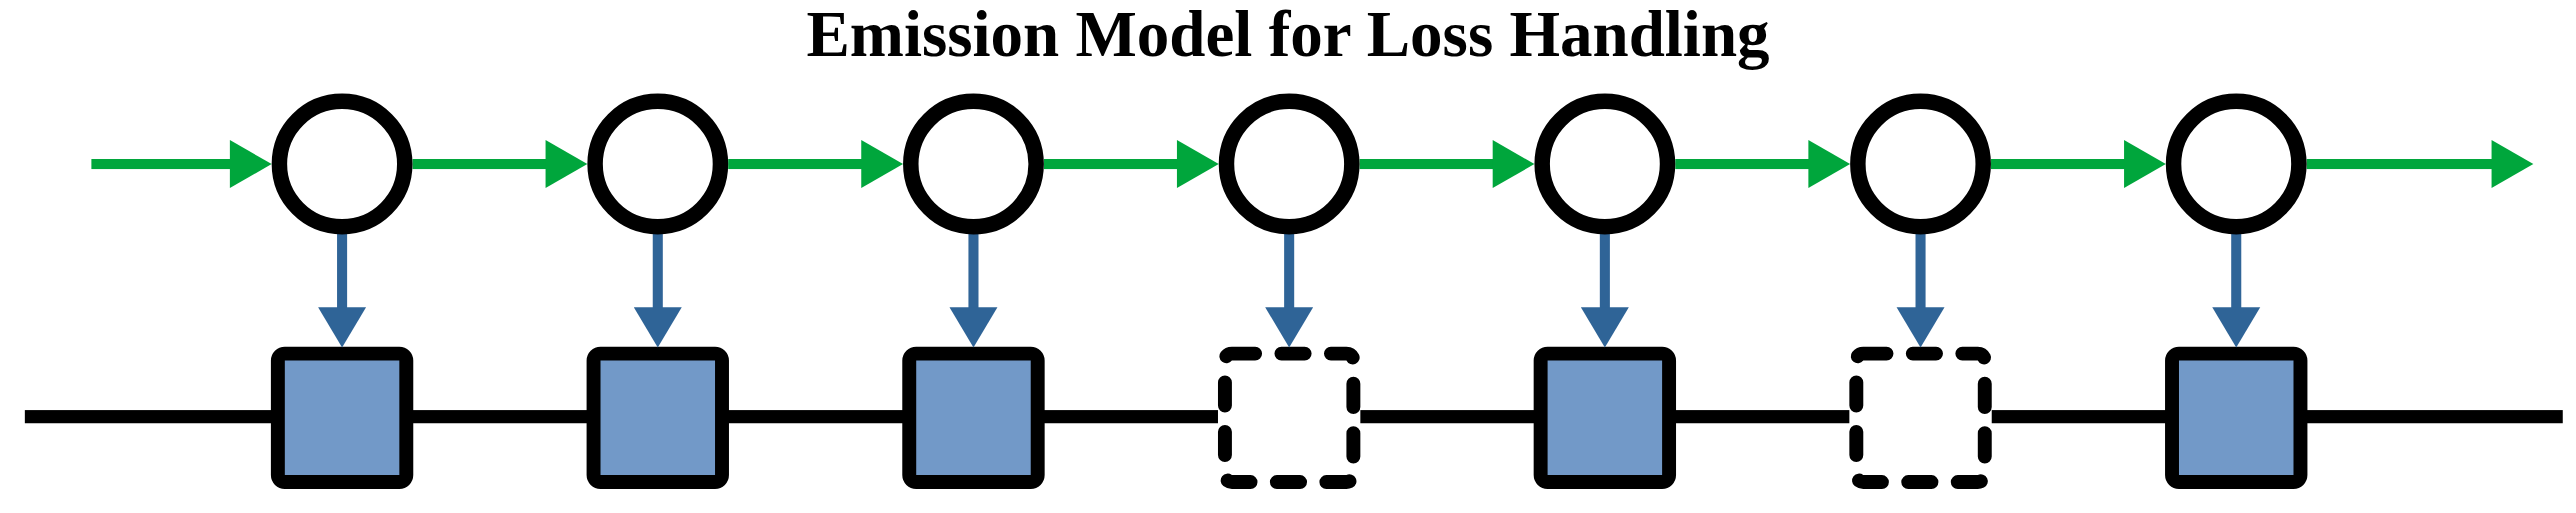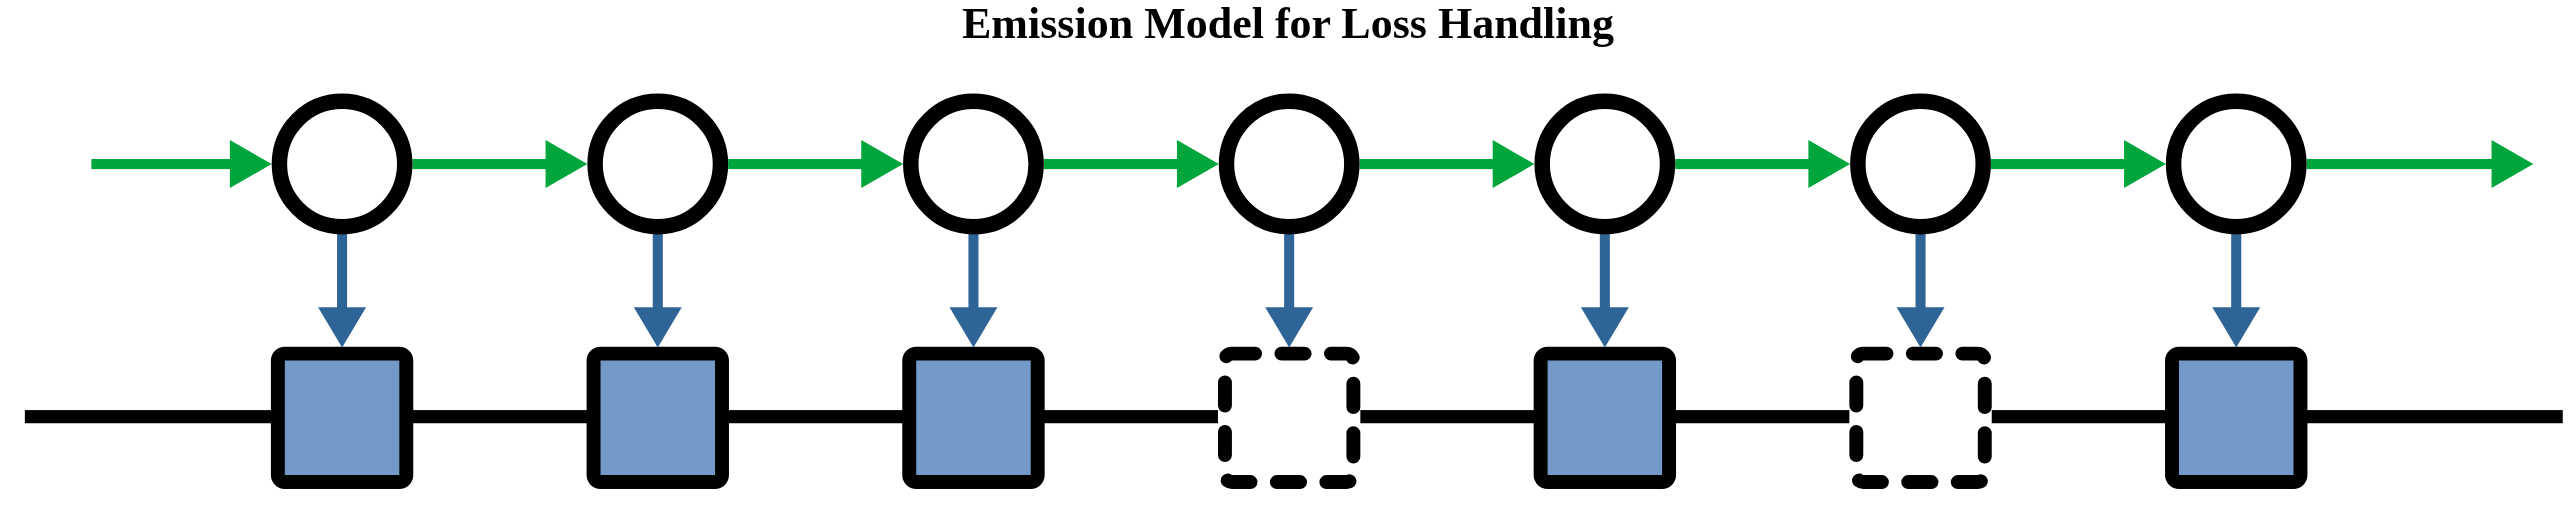--- a/index.html
+++ b/index.html
@@ -11,21 +11,21 @@
     overflow: hidden;
     font-family: "Liberation Serif", serif;
   }
   .diagram-title {
     position: absolute;
     top: 1.5px;
     left: 0;
     width: 100%;
     text-align: center;
     font-weight: bold;
-    font-size: 44px;
+    font-size: 65px;
     line-height: 1.0;
     color: #000000;
     white-space: nowrap;
   }
   svg.diagram {
     position: absolute;
     left: 0;
     top: 0;
     width: 2576px;
     height: 513px;

